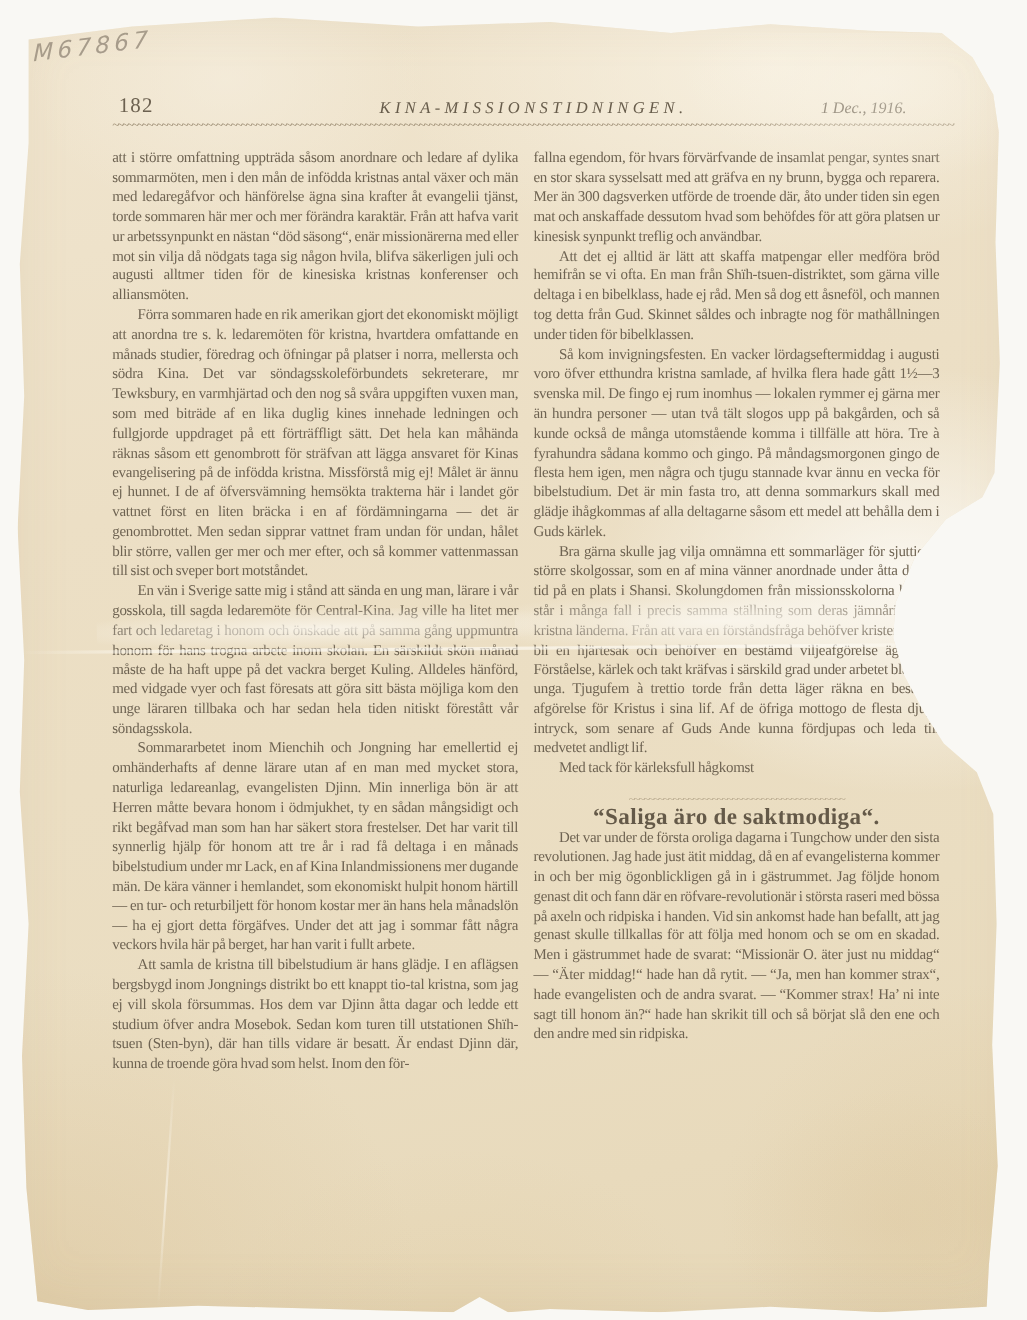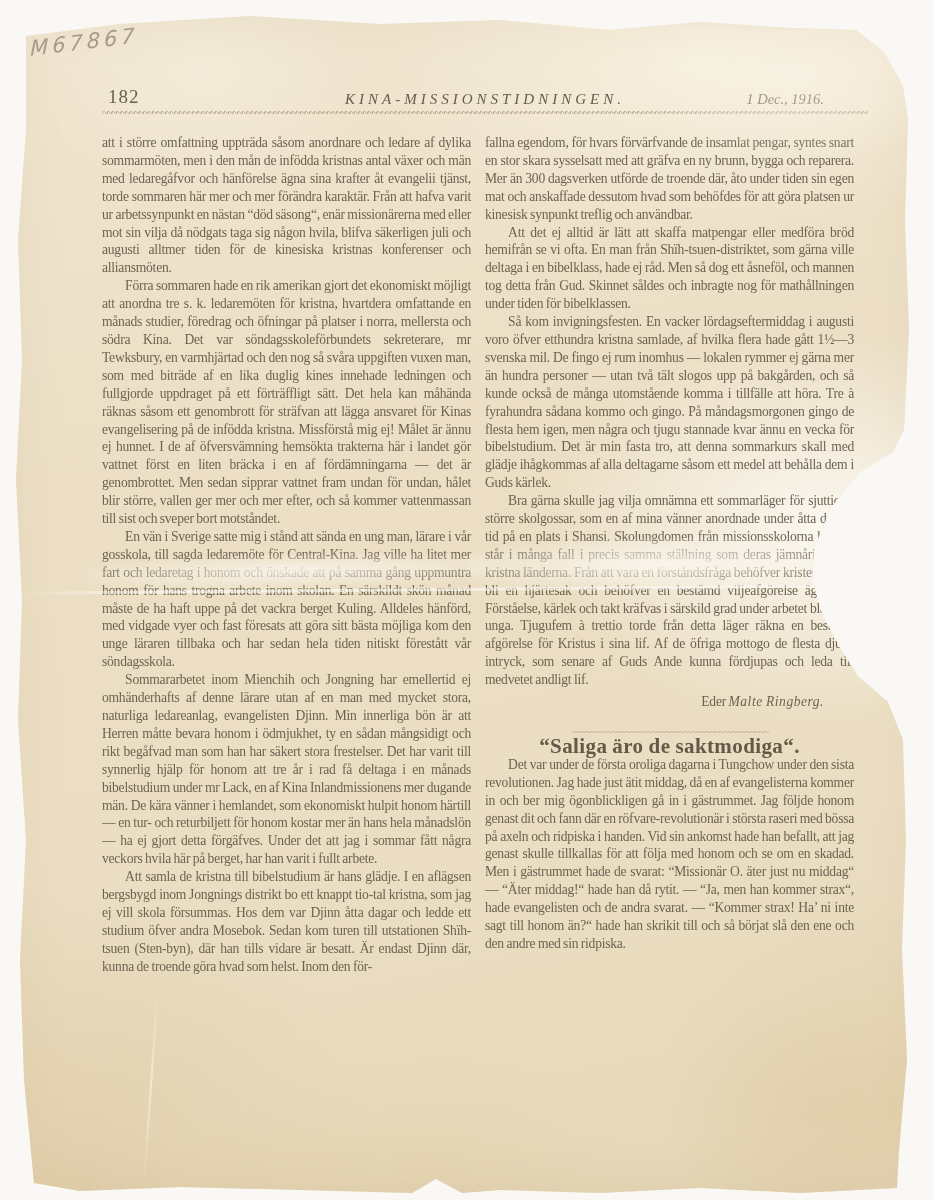--- a/index.html
+++ b/index.html
@@ -106,21 +106,21 @@
           <p class="para indent">Att samla de kristna till bibelstudium är hans glädje. I en aflägsen bergsbygd inom Jongnings distrikt bo ett knappt tio-tal kristna, som jag ej vill skola försummas. Hos dem var Djinn åtta dagar och ledde ett studium öfver andra Mosebok. Sedan kom turen till utstationen Shïh-tsuen (Sten-byn), där han tills vidare är besatt. Är endast Djinn där, kunna de troende göra hvad som helst. Inom den för-</p>
         </div>
 
       <div class="col">
         <div>
             <p class="para">fallna egendom, för hvars förvärfvande de insamlat pengar, syntes snart en stor skara sysselsatt med att gräfva en ny brunn, bygga och reparera. Mer än 300 dagsverken utförde de troende där, åto under tiden sin egen mat och anskaffade dessutom hvad som behöfdes för att göra platsen ur kinesisk synpunkt treflig och användbar.</p>
             <p class="para indent">Att det ej alltid är lätt att skaffa matpengar eller medföra bröd hemifrån se vi ofta. En man från Shïh-tsuen-distriktet, som gärna ville deltaga i en bibelklass, hade ej råd. Men så dog ett åsneföl, och mannen tog detta från Gud. Skinnet såldes och inbragte nog för mathållningen under tiden för bibelklassen.</p>
             <p class="para indent">Så kom invigningsfesten. En vacker lördagseftermiddag i augusti voro öfver etthundra kristna samlade, af hvilka flera hade gått 1½—3 svenska mil. De fingo ej rum inomhus — lokalen rymmer ej gärna mer än hundra personer — utan två tält slogos upp på bakgården, och så kunde också de många utomstående komma i tillfälle att höra. Tre à fyrahundra sådana kommo och gingo. På måndagsmorgonen gingo de flesta hem igen, men några och tjugu stannade kvar ännu en vecka för bibelstudium. Det är min fasta tro, att denna sommarkurs skall med glädje ihågkommas af alla deltagarne såsom ett medel att behålla dem i Guds kärlek.</p>
             <p class="para indent">Bra gärna skulle jag vilja omnämna ett sommarläger för sjuttiotre större skolgossar, som en af mina vänner anordnade under åtta dagars tid på en plats i Shansi. Skolungdomen från missionsskolorna här ute står i många fall i precis samma ställning som deras jämnåriga i de kristna länderna. Från att vara en förståndsfråga behöfver kristendomen bli en hjärtesak och behöfver en bestämd viljeafgörelse äga rum. Förståelse, kärlek och takt kräfvas i särskild grad under arbetet bland de unga. Tjugufem à trettio torde från detta läger räkna en bestämd afgörelse för Kristus i sina lif. Af de öfriga mottogo de flesta djupa intryck, som senare af Guds Ande kunna fördjupas och leda till medvetet andligt lif.</p>
           </div>
-        <p class="signature"><span>Eder </span><span class="sig-name">Malte Ringberg.</span></p>
+        <p class="closing">Med tack för kärleksfull hågkomst</p>
         <div class="divider-wavy"></div>
         <p class="para article2-title">“Saliga äro de saktmodiga“.</p>
         <div>
             <p class="para indent">Det var under de första oroliga dagarna i Tungchow under den sista revolutionen. Jag hade just ätit middag, då en af evangelisterna kommer in och ber mig ögonblickligen gå in i gästrummet. Jag följde honom genast dit och fann där en röfvare-revolutionär i största raseri med bössa på axeln och ridpiska i handen. Vid sin ankomst hade han befallt, att jag genast skulle tillkallas för att följa med honom och se om en skadad. Men i gästrummet hade de svarat: “Missionär O. äter just nu middag“ — “Äter middag!“ hade han då rytit. — “Ja, men han kommer strax“, hade evangelisten och de andra svarat. — “Kommer strax! Ha’ ni inte sagt till honom än?“ hade han skrikit till och så börjat slå den ene och den andre med sin ridpiska.</p>
           </div>
       </div>
 
     </div>
   </div>
 

